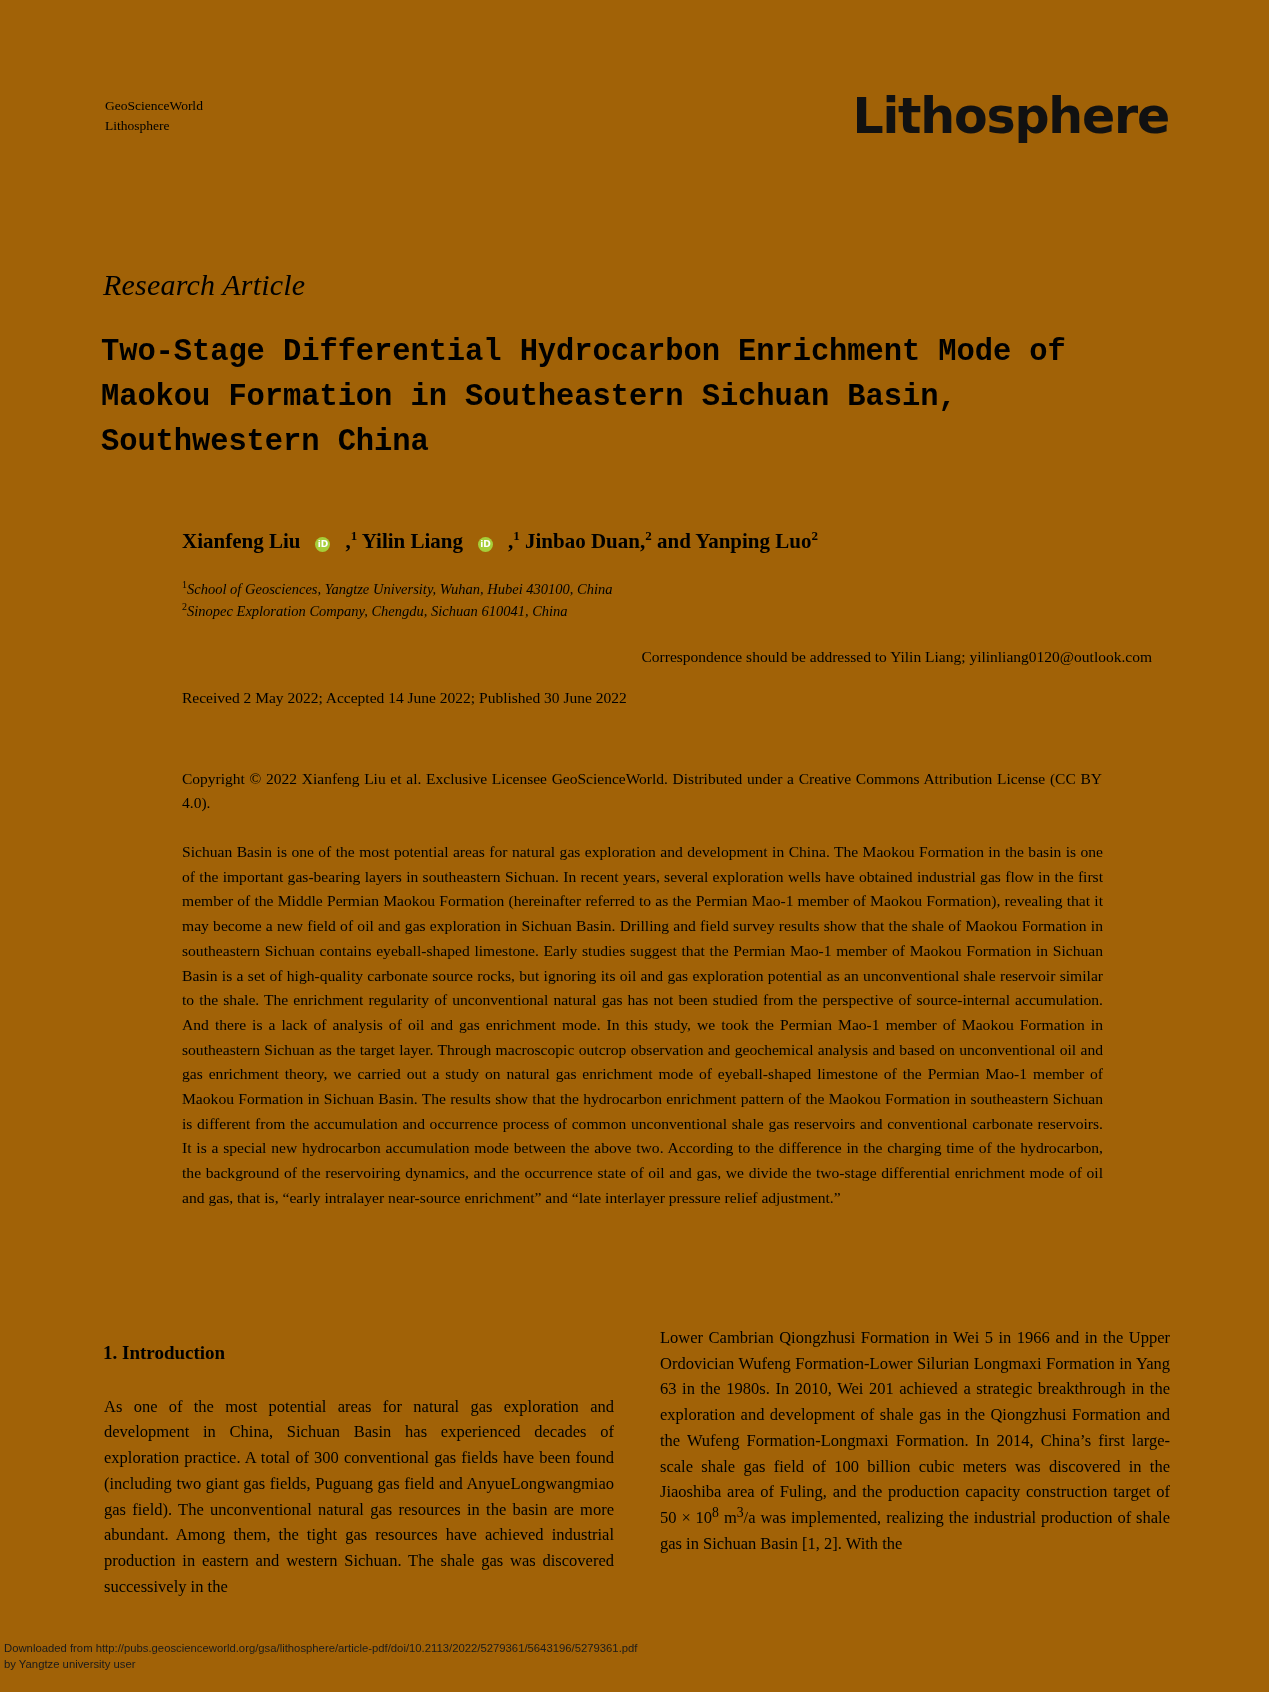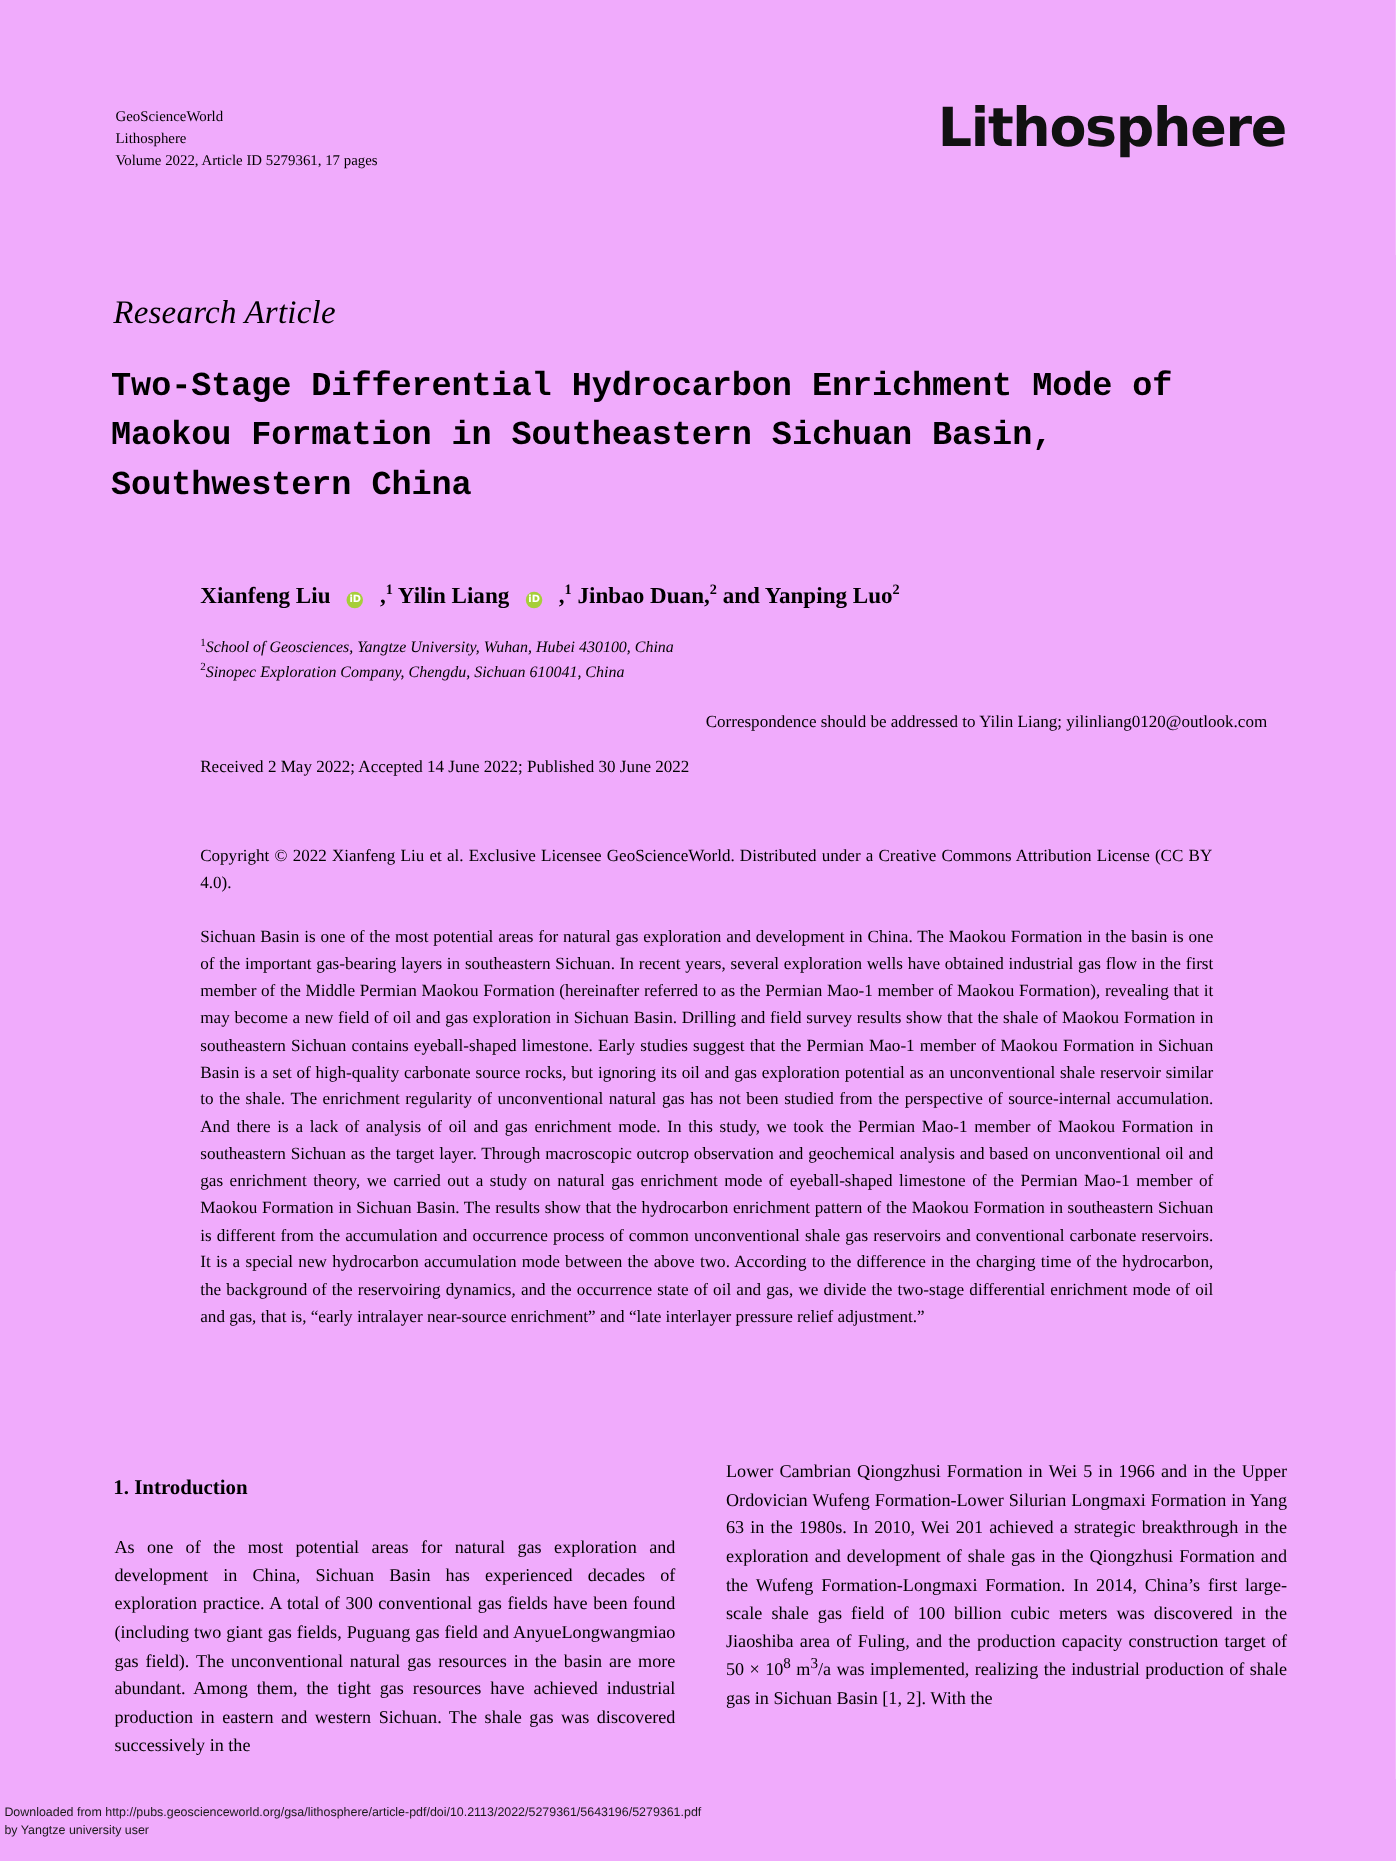--- a/index.html
+++ b/index.html
@@ -13,21 +13,21 @@
     position: relative;
     font-family: "Liberation Serif", serif;
     color: #000000;
     overflow: hidden;
   }
   .page {
     position: absolute;
     left: 0; top: 0;
     width: 1269px;
     height: 1692px;
-    background: #f0abfc;
+    background: #a16207;
   }
   .masthead {
     position: absolute;
     left: 105px;
     top: 96px;
     width: 600px;
     font-family: "Liberation Serif", serif;
     font-size: 13.5px;
     line-height: 1.48;
     color: #000;
@@ -161,21 +161,20 @@
   sup { line-height: 0; }
 </style>
 </head>
 <body>
 
 <div class="page">
 
   <div class="masthead">
     <div>GeoScienceWorld</div>
     <div>Lithosphere</div>
-    <div>Volume 2022, Article ID 5279361, 17 pages</div>
   </div>
 
   <div class="journal-logo">Lithosphere</div>
 
   <div class="article-type">Research Article</div>
 
   <h1 class="title">Two-Stage Differential Hydrocarbon Enrichment Mode of Maokou Formation in Southeastern Sichuan Basin, Southwestern China</h1>
 
   <div class="authors">Xianfeng Liu<span class="orcid">iD</span>,<sup>1</sup> Yilin Liang<span class="orcid">iD</span>,<sup>1</sup> Jinbao Duan,<sup>2</sup> and Yanping Luo<sup>2</sup></div>
 

